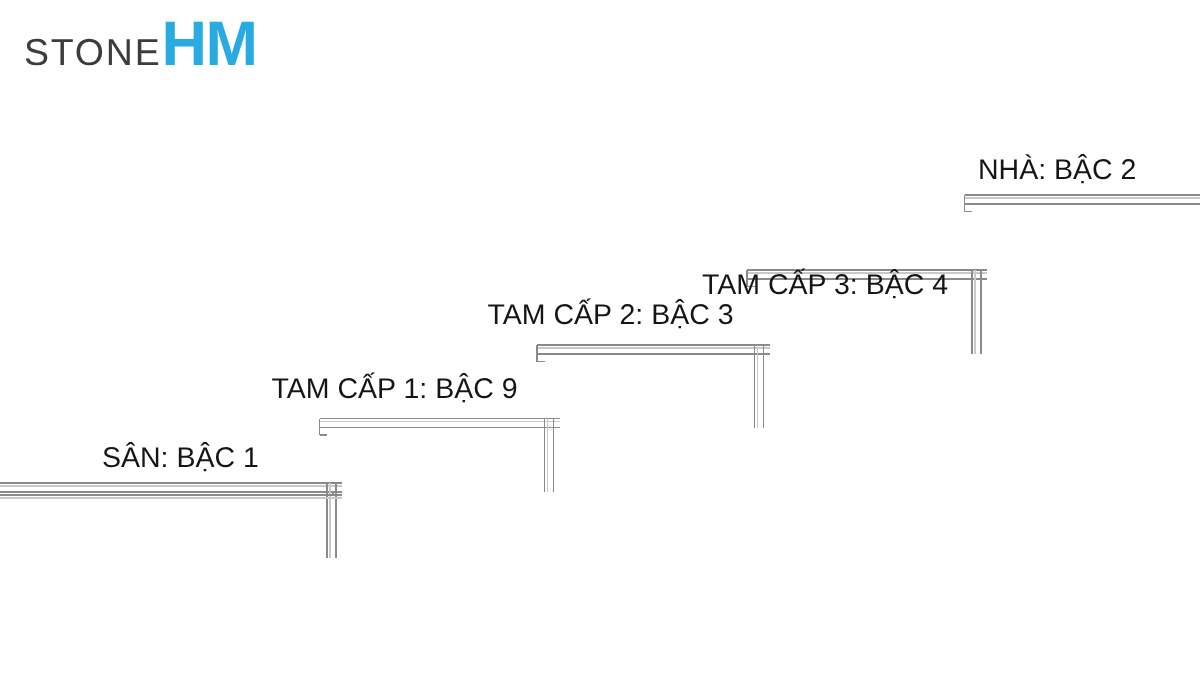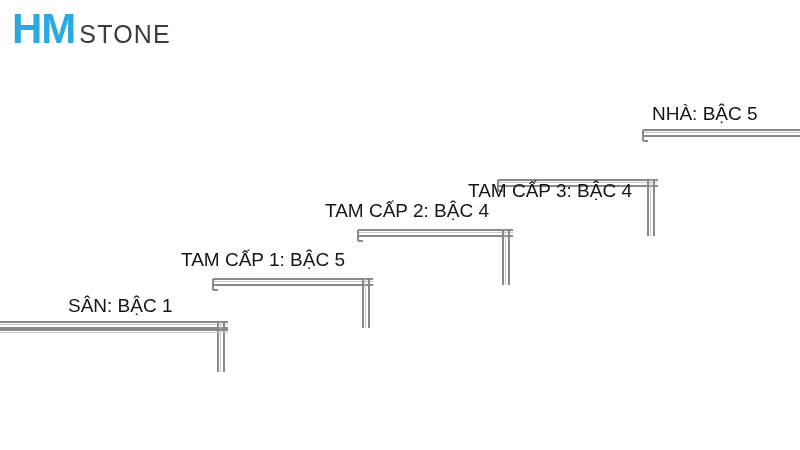--- a/index.html
+++ b/index.html
@@ -66,22 +66,22 @@
     white-space: nowrap;
     user-select: none;
   }
 </style>
 </head>
 <body>
 
 <div id="page">
 
   <div id="logo">
+    <span id="logo-stone">STONE</span>
     <span id="logo-hm">HM</span>
-    <span id="logo-stone">STONE</span>
   </div>
 
   <svg id="drawing" viewBox="0 0 800 450">
     <g id="step-profile-group">
         <line x1="0" y1="322" x2="228" y2="322" stroke="#8a8a8a" stroke-width="1.1" shape-rendering="crispEdges"></line>
         <line x1="0" y1="324" x2="228" y2="324" stroke="#c9c9c9" stroke-width="1" shape-rendering="crispEdges"></line>
         <line x1="0" y1="328" x2="228" y2="328" stroke="#8a8a8a" stroke-width="1.1" shape-rendering="crispEdges"></line>
         <line x1="218" y1="322" x2="218" y2="372" stroke="#8a8a8a" stroke-width="1.1" shape-rendering="crispEdges"></line>
         <line x1="220" y1="322" x2="220" y2="372" stroke="#c9c9c9" stroke-width="1" shape-rendering="crispEdges"></line>
         <line x1="224" y1="322" x2="224" y2="372" stroke="#8a8a8a" stroke-width="1.1" shape-rendering="crispEdges"></line>
@@ -114,18 +114,18 @@
         <line x1="643" y1="136" x2="800" y2="136" stroke="#8a8a8a" stroke-width="1.1" shape-rendering="crispEdges"></line>
         <line x1="643" y1="130" x2="643" y2="141" stroke="#8a8a8a" stroke-width="1.1" shape-rendering="crispEdges"></line>
         <line x1="643" y1="141" x2="648" y2="141" stroke="#8a8a8a" stroke-width="1.1" shape-rendering="crispEdges"></line>
         <line x1="222" y1="328" x2="222" y2="330" stroke="#8a8a8a" stroke-width="1.1" shape-rendering="crispEdges"></line>
         <line x1="0" y1="330" x2="228" y2="330" stroke="#8a8a8a" stroke-width="1.1" shape-rendering="crispEdges"></line>
         <line x1="0" y1="332" x2="228" y2="332" stroke="#c9c9c9" stroke-width="1" shape-rendering="crispEdges"></line>
       </g>
   </svg>
 
   <div class="step-label" style="left: 68px; top: 295px;">SÂN: BẬC 1</div>
-  <div class="step-label" style="left: 181px; top: 249px;">TAM CẤP 1: BẬC 5</div>
-  <div class="step-label" style="left: 325px; top: 200px;">TAM CẤP 2: BẬC 4</div>
+  <div class="step-label" style="left: 181px; top: 249px;">TAM CẤP 1: BẬC 9</div>
+  <div class="step-label" style="left: 325px; top: 200px;">TAM CẤP 2: BẬC 3</div>
   <div class="step-label" style="left: 468px; top: 151px; margin-top: 29px;">TAM CẤP 3: BẬC 4</div>
-  <div class="step-label" style="left: 652px; top: 103px;">NHÀ: BẬC 5</div>
+  <div class="step-label" style="left: 652px; top: 103px;">NHÀ: BẬC 2</div>
 
 </div>
 
 </body></html>

